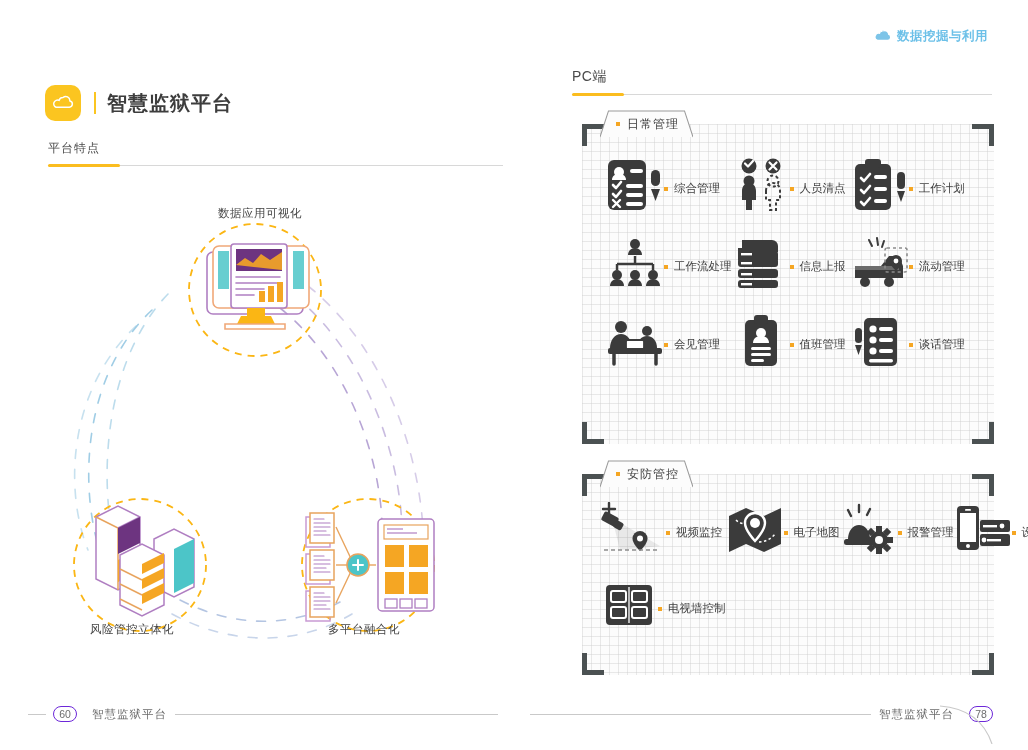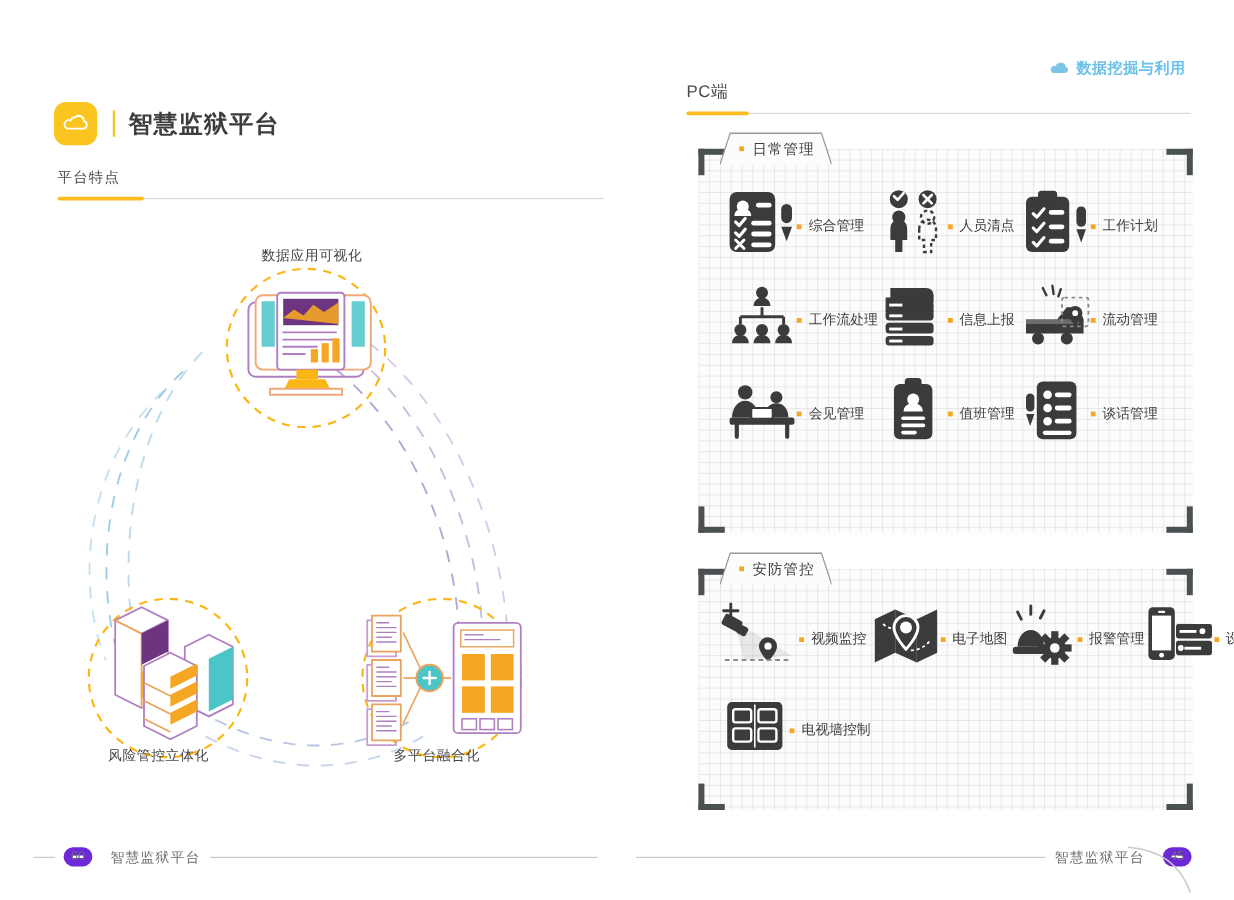--- a/index.html
+++ b/index.html
@@ -6,21 +6,21 @@
   html, body {
     width: 1028px; height: 750px;
     background: #ffffff;
     font-family: "Liberation Sans", "DejaVu Sans", sans-serif;
     overflow: hidden;
   }
   .page { position: relative; width: 1028px; height: 750px; background:#fff; }
 
   
   .brand {
-    position: absolute; top: 49px; right: 40px;
+    position: absolute; top: 28px; right: 40px;
     display: flex; align-items: center; gap: 6px;
     color: #6cc0e8; font-size: 12.5px; letter-spacing: .5px;
     font-weight: 700;
   }
   .brand .cloud { width: 16px; height: 13px; display:block; }
 
   
   .logo-row { position: absolute; left: 45px; top: 85px; display: flex; align-items: center; }
   .logo-badge {
     width: 36px; height: 36px; border-radius: 10px;
@@ -89,21 +89,21 @@
   .gitem { display:flex; flex-direction:row; align-items:center; justify-content:flex-start; }
   .gicon { height: 56px; display:flex; align-items:flex-end; justify-content:center; }
   .glabel { margin-top: 9px; display:flex; align-items:center; font-size: 11.5px; color:#3f3f3f; white-space:nowrap;}
   .glabel .dot { width:4px; height:4px; background:#f5a623; margin-right:6px; flex:none; }
 
   
   .footer-l { position:absolute; left:28px; bottom:28px; display:flex; align-items:center; width:470px; }
   .footer-r { position:absolute; right:28px; bottom:28px; display:flex; align-items:center; justify-content:flex-end; width:470px;}
   .f-line { height:1px; background:#c9c9c9; flex:1; }
   .f-num {
-    width:24px; height:16px; border:7px solid #6d28d9; border-radius:9px;
+    width:24px; height:16px; border:1px solid #6d28d9; border-radius:9px;
     font-size:10.5px; color:#6d6d6d; display:flex; align-items:center; justify-content:center;
     margin:0 7px;
   }
   .f-txt { font-size:11.5px; color:#6d6d6d; letter-spacing:1px; margin:0 8px; }
   .f-corner { position:absolute; right:0; bottom:-22px; width:60px; height:40px; }
 </style>
 </head>
 <body>
 
 <div class="page">
@@ -612,19 +612,19 @@
   <div class="footer-l">
     <span class="f-line" style="max-width:18px;"></span>
     <span class="f-num">60</span>
     <span class="f-txt">智慧监狱平台</span>
     <span class="f-line"></span>
   </div>
 
   <div class="footer-r">
     <span class="f-line"></span>
     <span class="f-txt">智慧监狱平台</span>
-    <span class="f-num">45</span>
+    <span class="f-num">78</span>
     <svg class="f-corner" viewBox="0 0 60 40">
       <path d="M0 2 C 26 4, 44 16, 52 40" fill="none" stroke="#c9c9c9" stroke-width="1.2"></path>
     </svg>
   </div>
 
 </div>
 
 </body></html>

